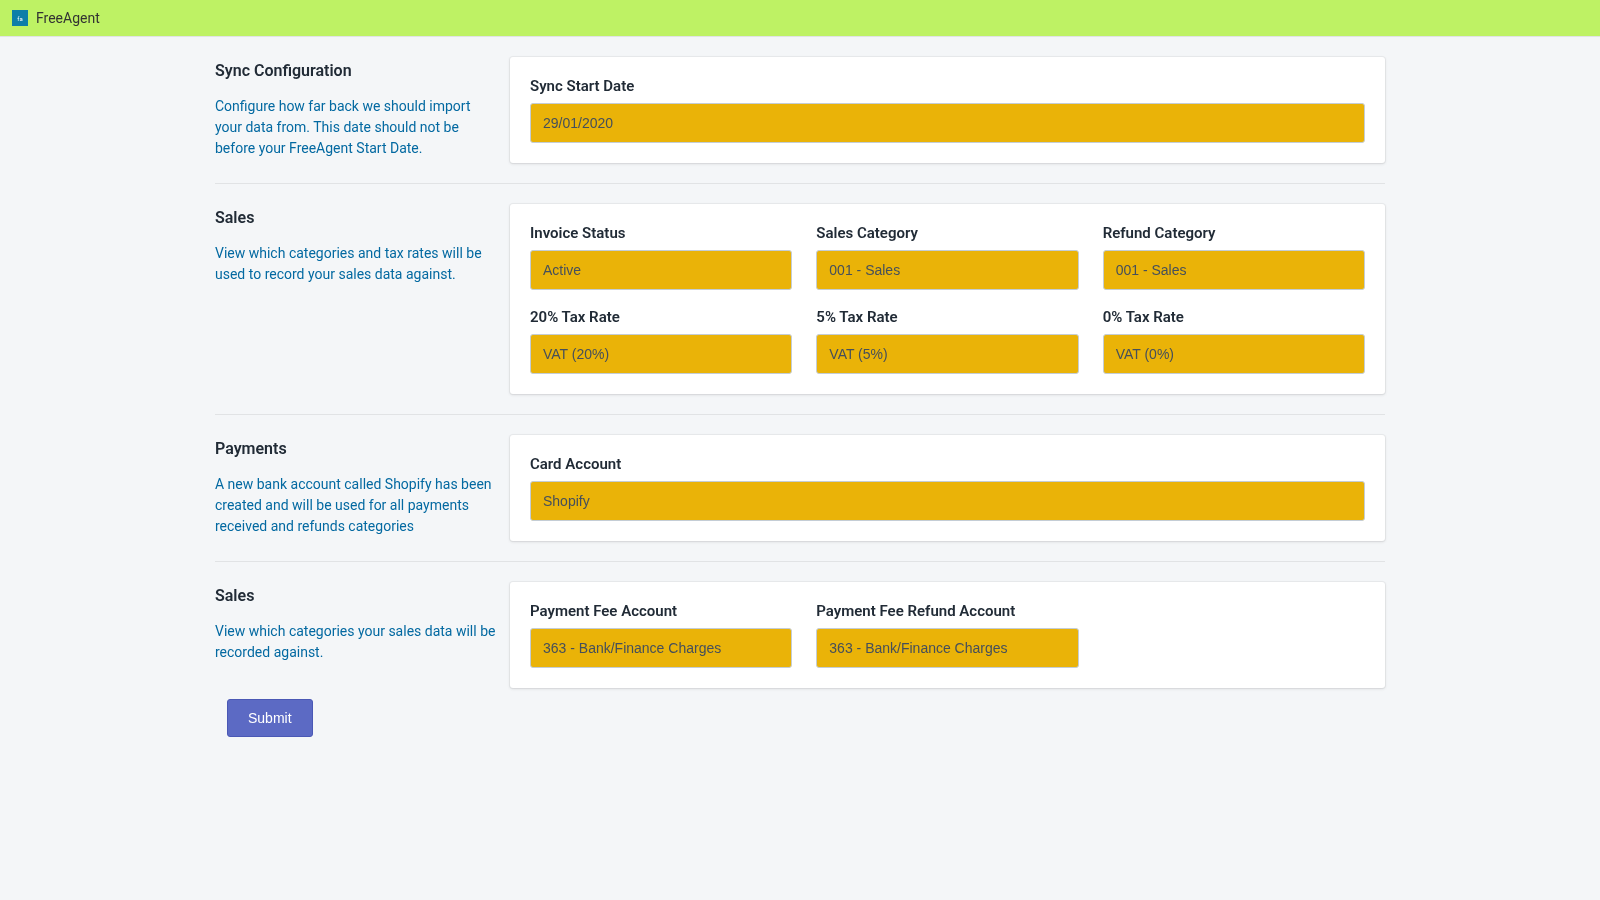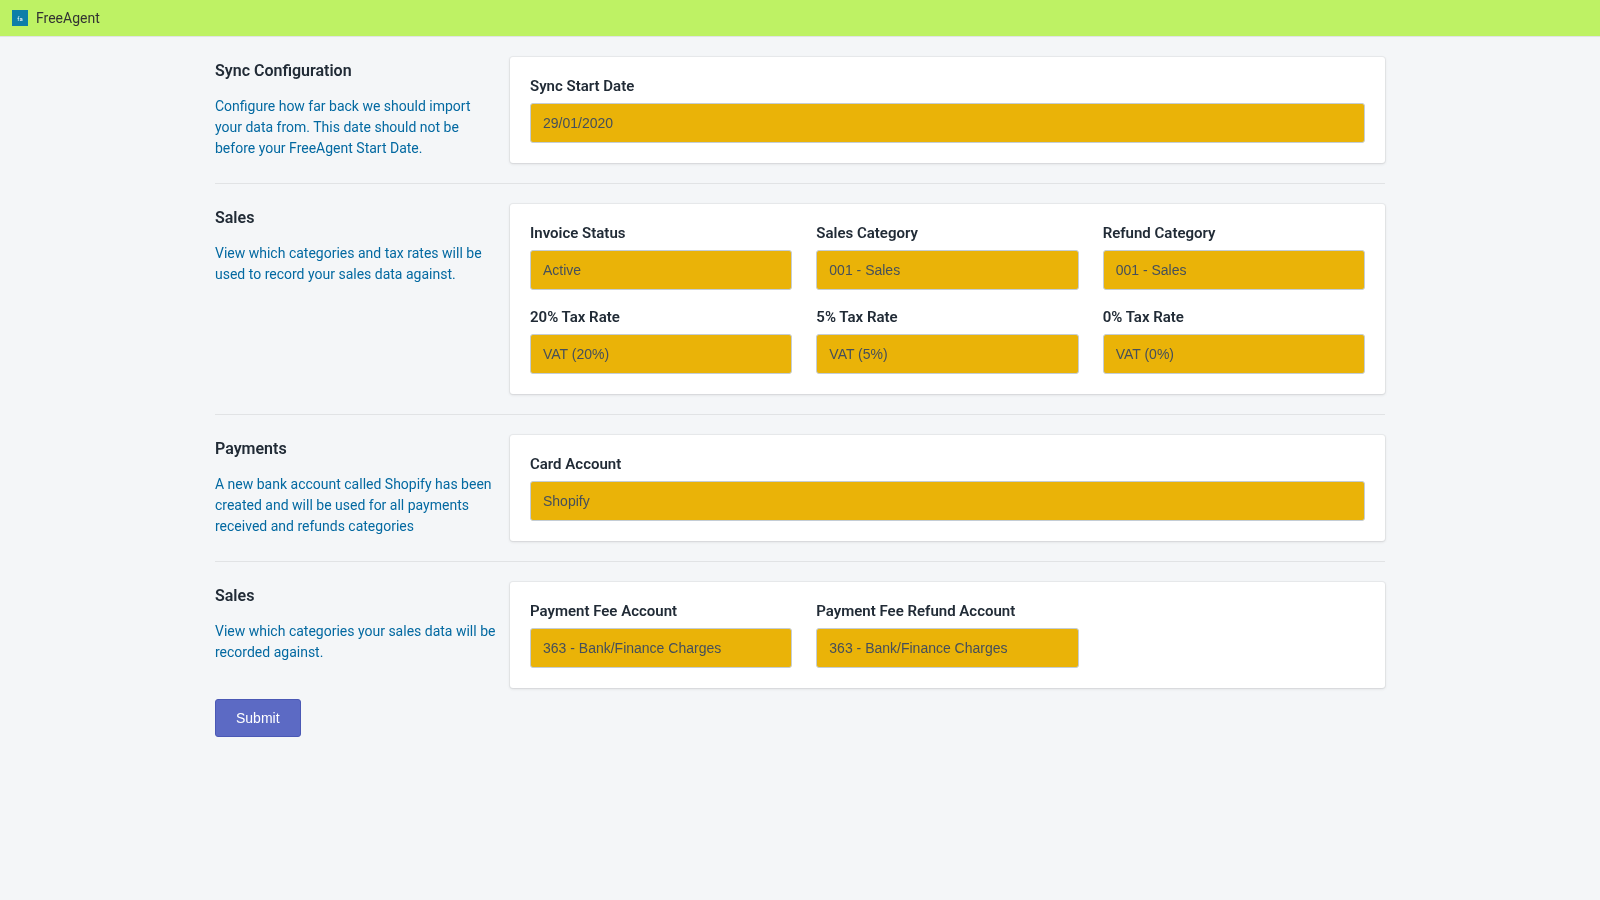--- a/index.html
+++ b/index.html
@@ -184,21 +184,21 @@
           <input class="field-input" type="text" value="Shopify" style="">
         </div>
       </div>
     </div>
   </div>
 
   <div class="section" style="border-bottom:none;">
     <div class="section-left">
       <h2 class="section-title">Sales</h2>
       <p class="section-desc">View which categories your sales data will be recorded against.</p>
-      <div class="submit-row" style="margin-top:28px;">
+      <div class="submit-row" style="margin-top:28px;margin-left:12px;">
         <button class="submit-button">Submit</button>
       </div>
     </div>
     <div class="section-right">
       <div class="card card-grid">
         <div>
           <label class="field-label">Payment Fee Account</label>
           <input class="field-input" type="text" value="363 - Bank/Finance Charges" style="">
         </div>
         <div>

